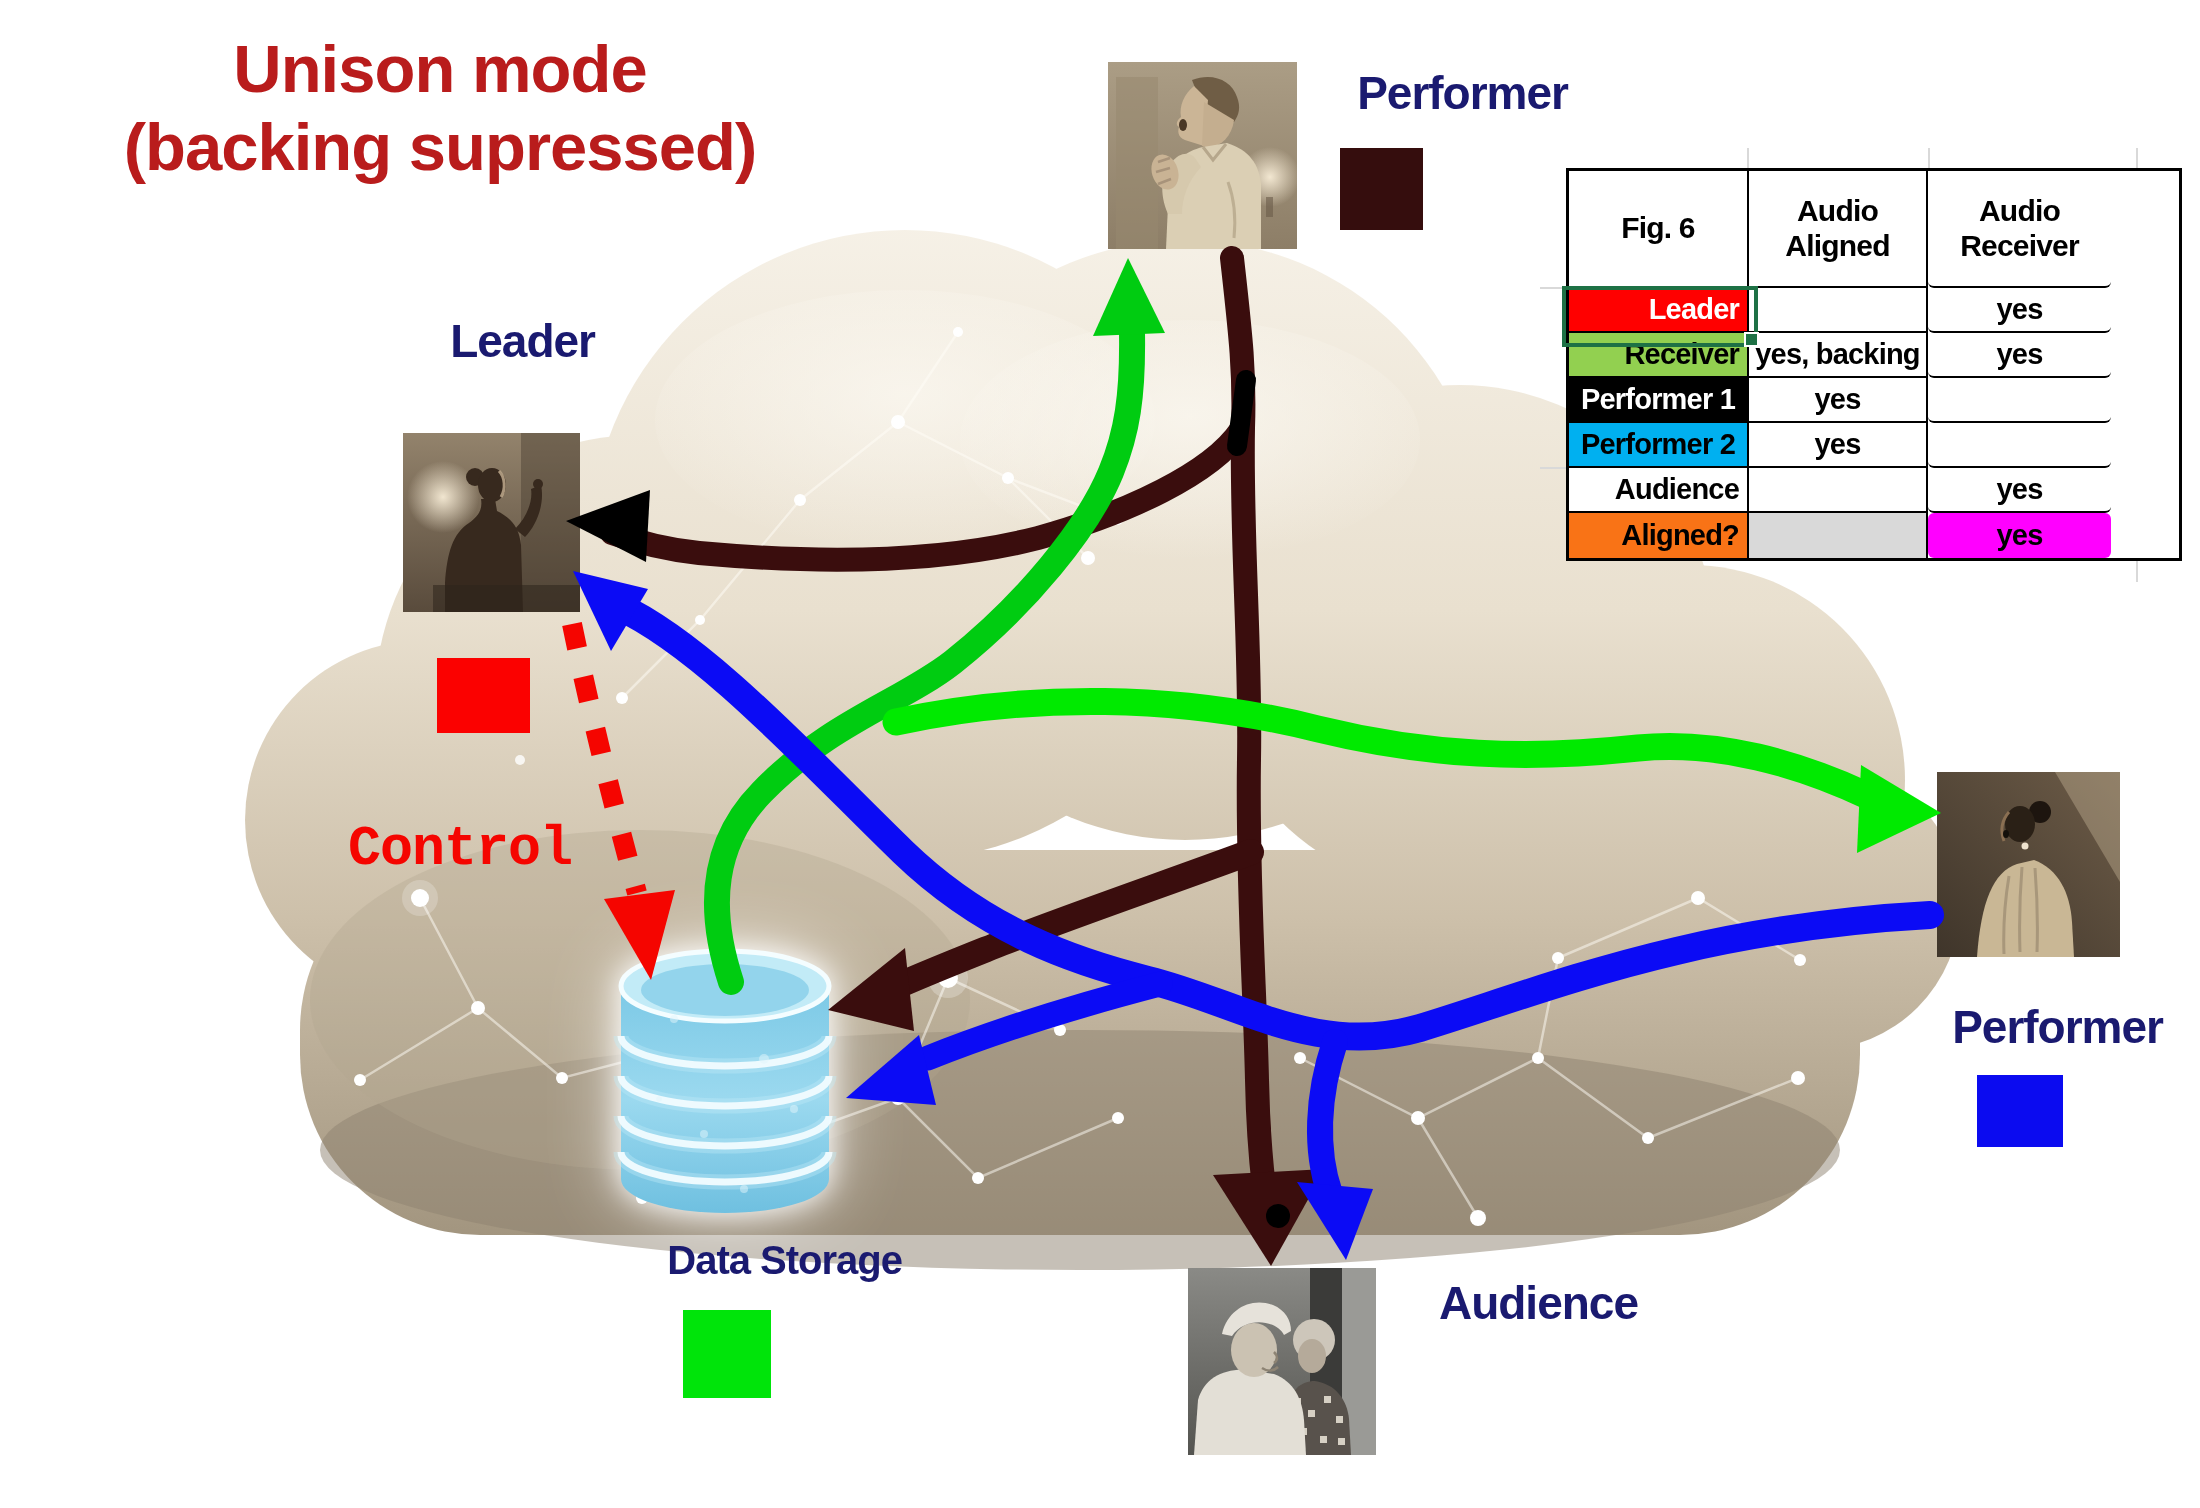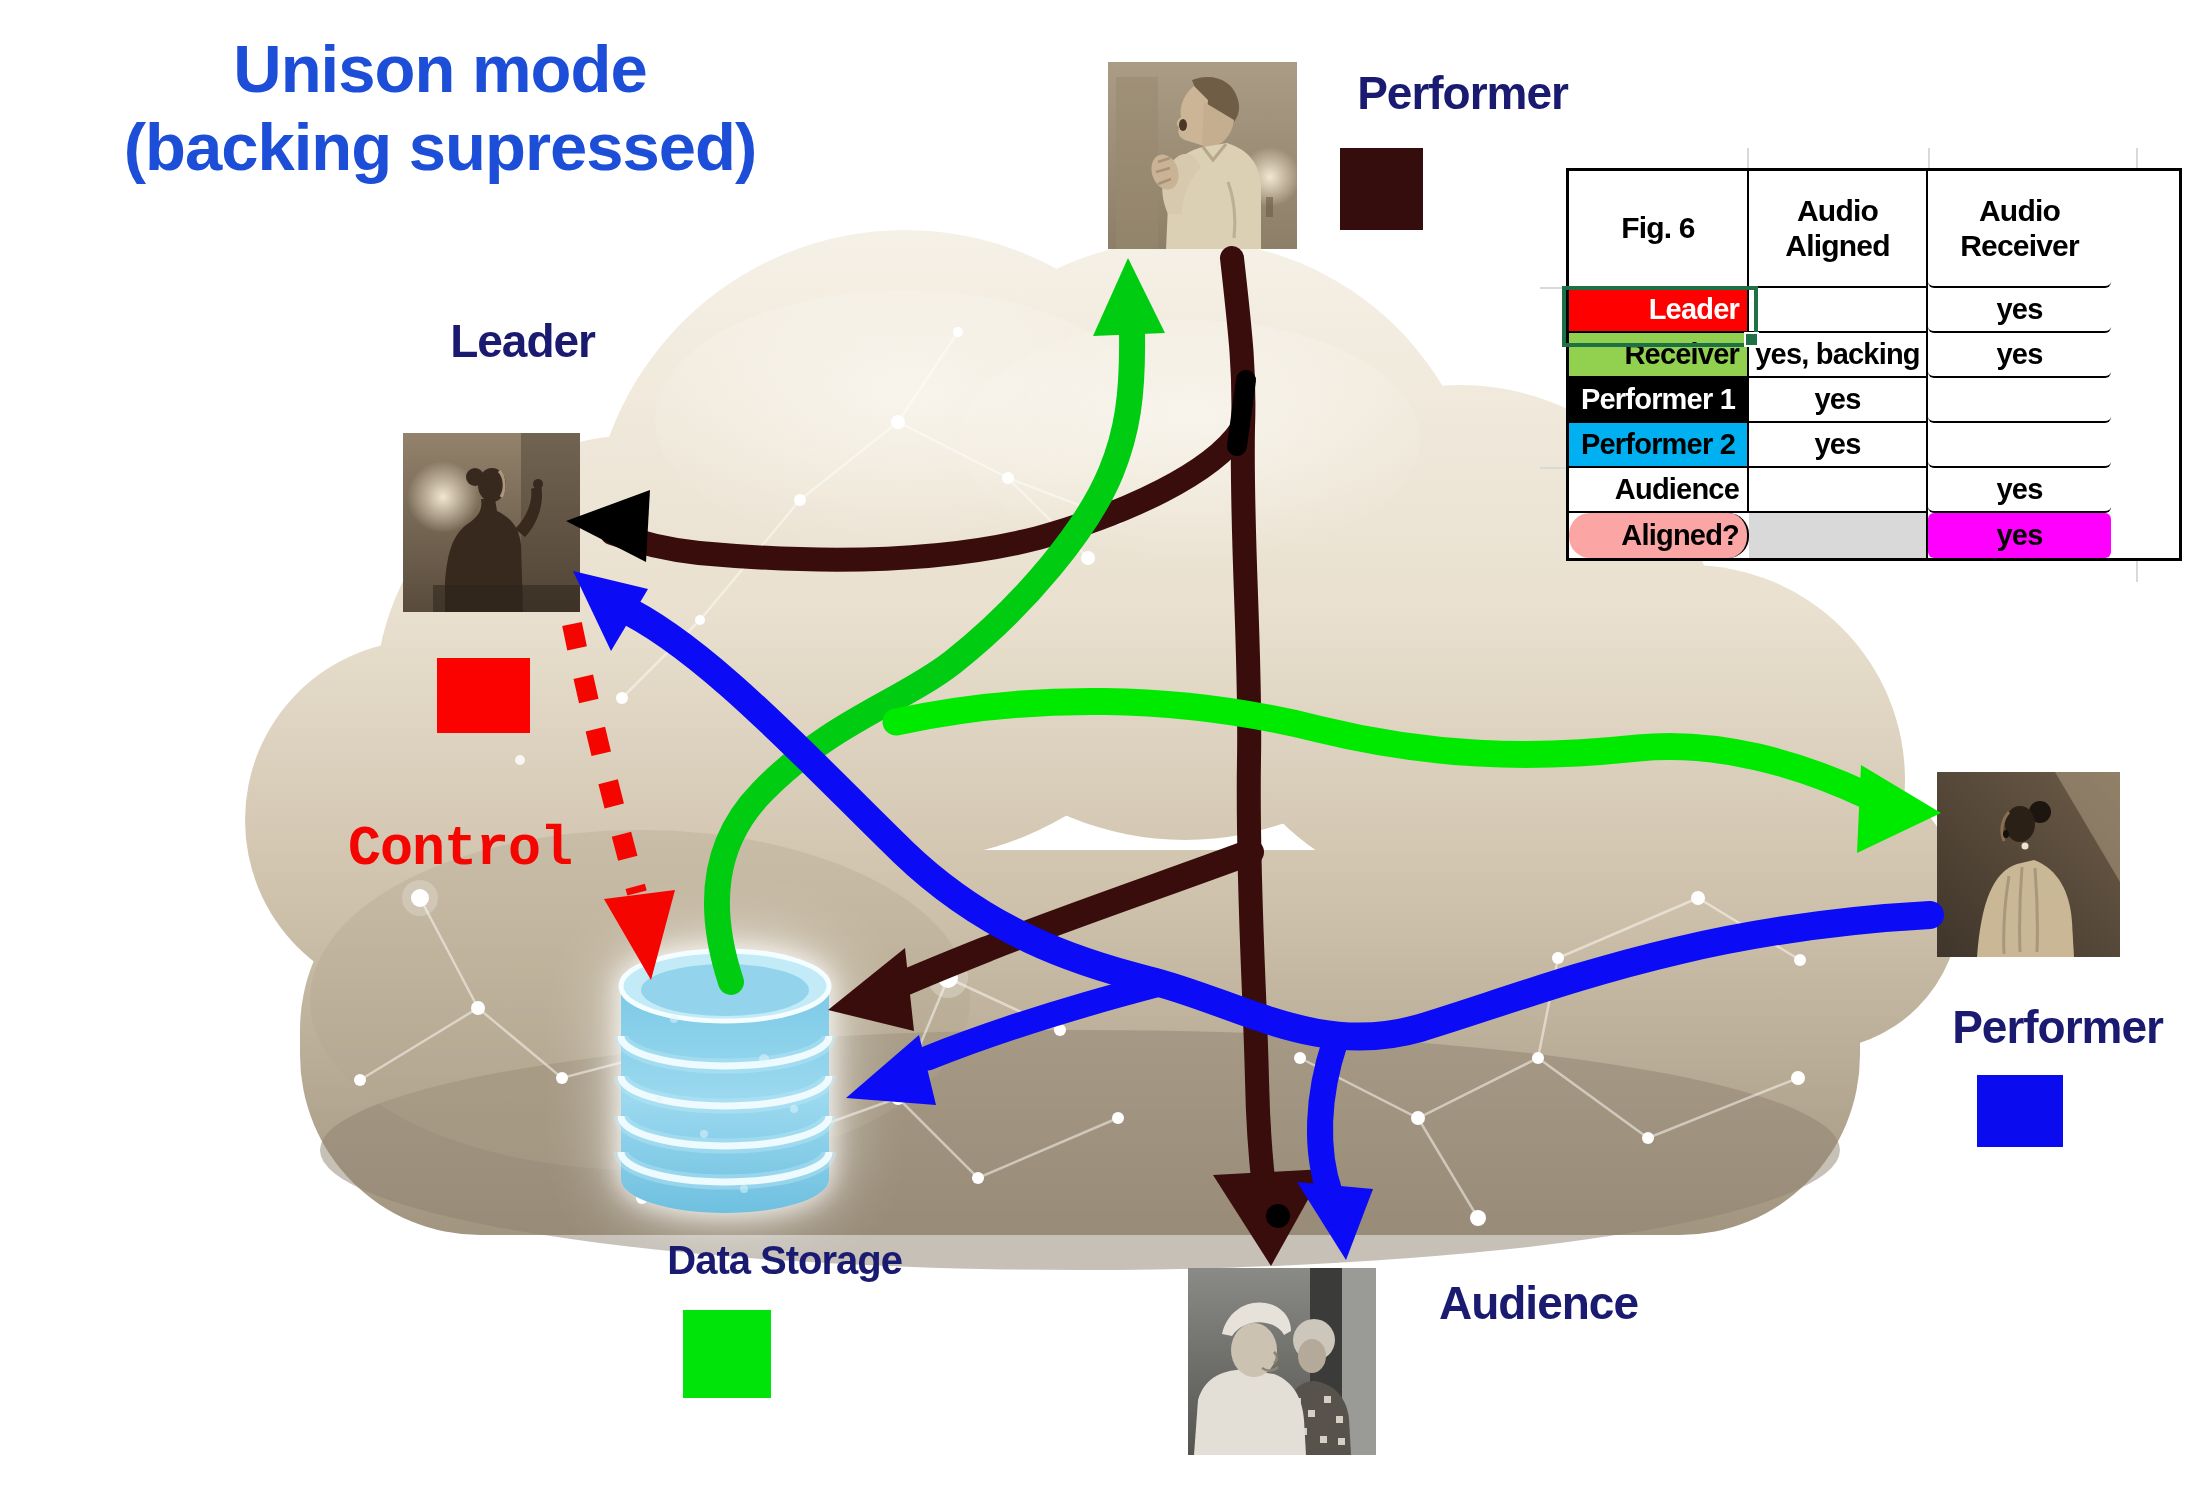--- a/index.html
+++ b/index.html
@@ -1,21 +1,21 @@
 <!DOCTYPE html>
 <html><head>
 <meta charset="utf-8">
 <style>
   html,body{margin:0;padding:0;background:#ffffff;}
   #stage{position:relative;width:2200px;height:1508px;background:#ffffff;overflow:hidden;
          font-family:"Liberation Sans",sans-serif;}
   .abs{position:absolute;}
   .lbl{font-weight:800;color:#1a1a70;text-align:right;letter-spacing:-1px;}
   
-  #title{left:55px;top:30px;width:770px;text-align:center;color:#1d4ed8;
+  #title{left:55px;top:30px;width:770px;text-align:center;color:#b91c1c;
          font-size:67px;font-weight:800;line-height:1.16;letter-spacing:-1px;}
   
   #leader-label{left:385px;top:314px;width:210px;font-size:46px;}
   #performer-top-label{left:1318px;top:66px;width:250px;font-size:46px;}
   #performer-right-label{left:1898px;top:1000px;width:265px;font-size:46px;}
   #audience-label{left:1388px;top:1276px;width:250px;font-size:46px;}
   #data-storage-label{left:552px;top:1238px;width:350px;font-size:40px;}
   #control-label{left:348px;top:818px;width:260px;font-size:55px;font-weight:800;color:#f50500;
                  text-align:left;letter-spacing:-1px;font-family:Liberation Mono, monospace;}
   
@@ -343,21 +343,21 @@
     <div class="cell"></div>
 
     <div class="cell" style="background:#00b0f0;">Performer 2</div>
     <div class="cell">yes</div>
     <div class="cell"></div>
 
     <div class="cell rowlabel">Audience</div>
     <div class="cell"></div>
     <div class="cell">yes</div>
 
-    <div class="cell rowlabel last" style="background:#fca5a5;border-radius:21px;">Aligned?</div>
+    <div class="cell rowlabel last" style="background:#f97316;">Aligned?</div>
     <div class="cell last" style="background:#d9d9d9;"></div>
     <div class="cell last" style="background:#ff00ff;">yes</div>
   </div>
 
   <div class="abs" id="leader-cell-sel"></div>
   <div class="abs" id="leader-cell-handle"></div>
 
 </div>
 
 </body></html>

